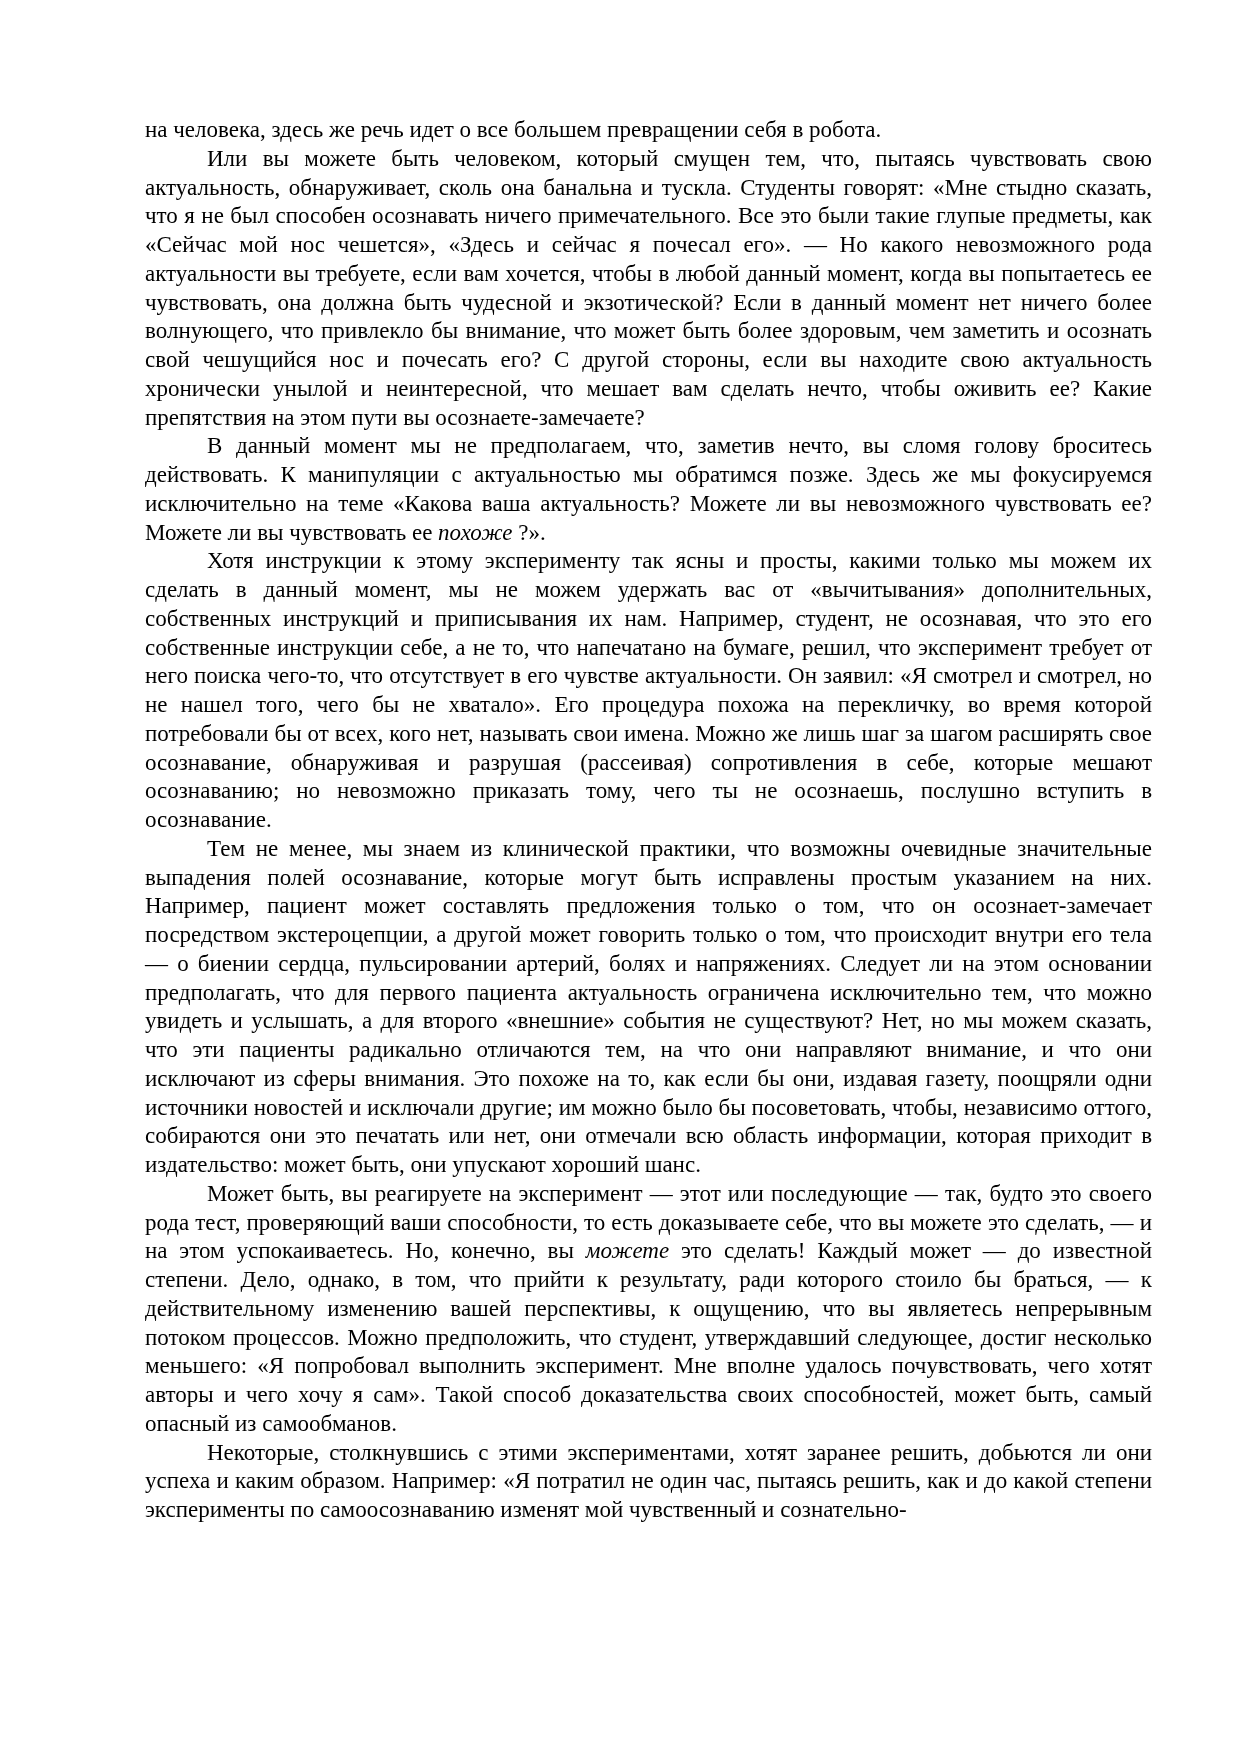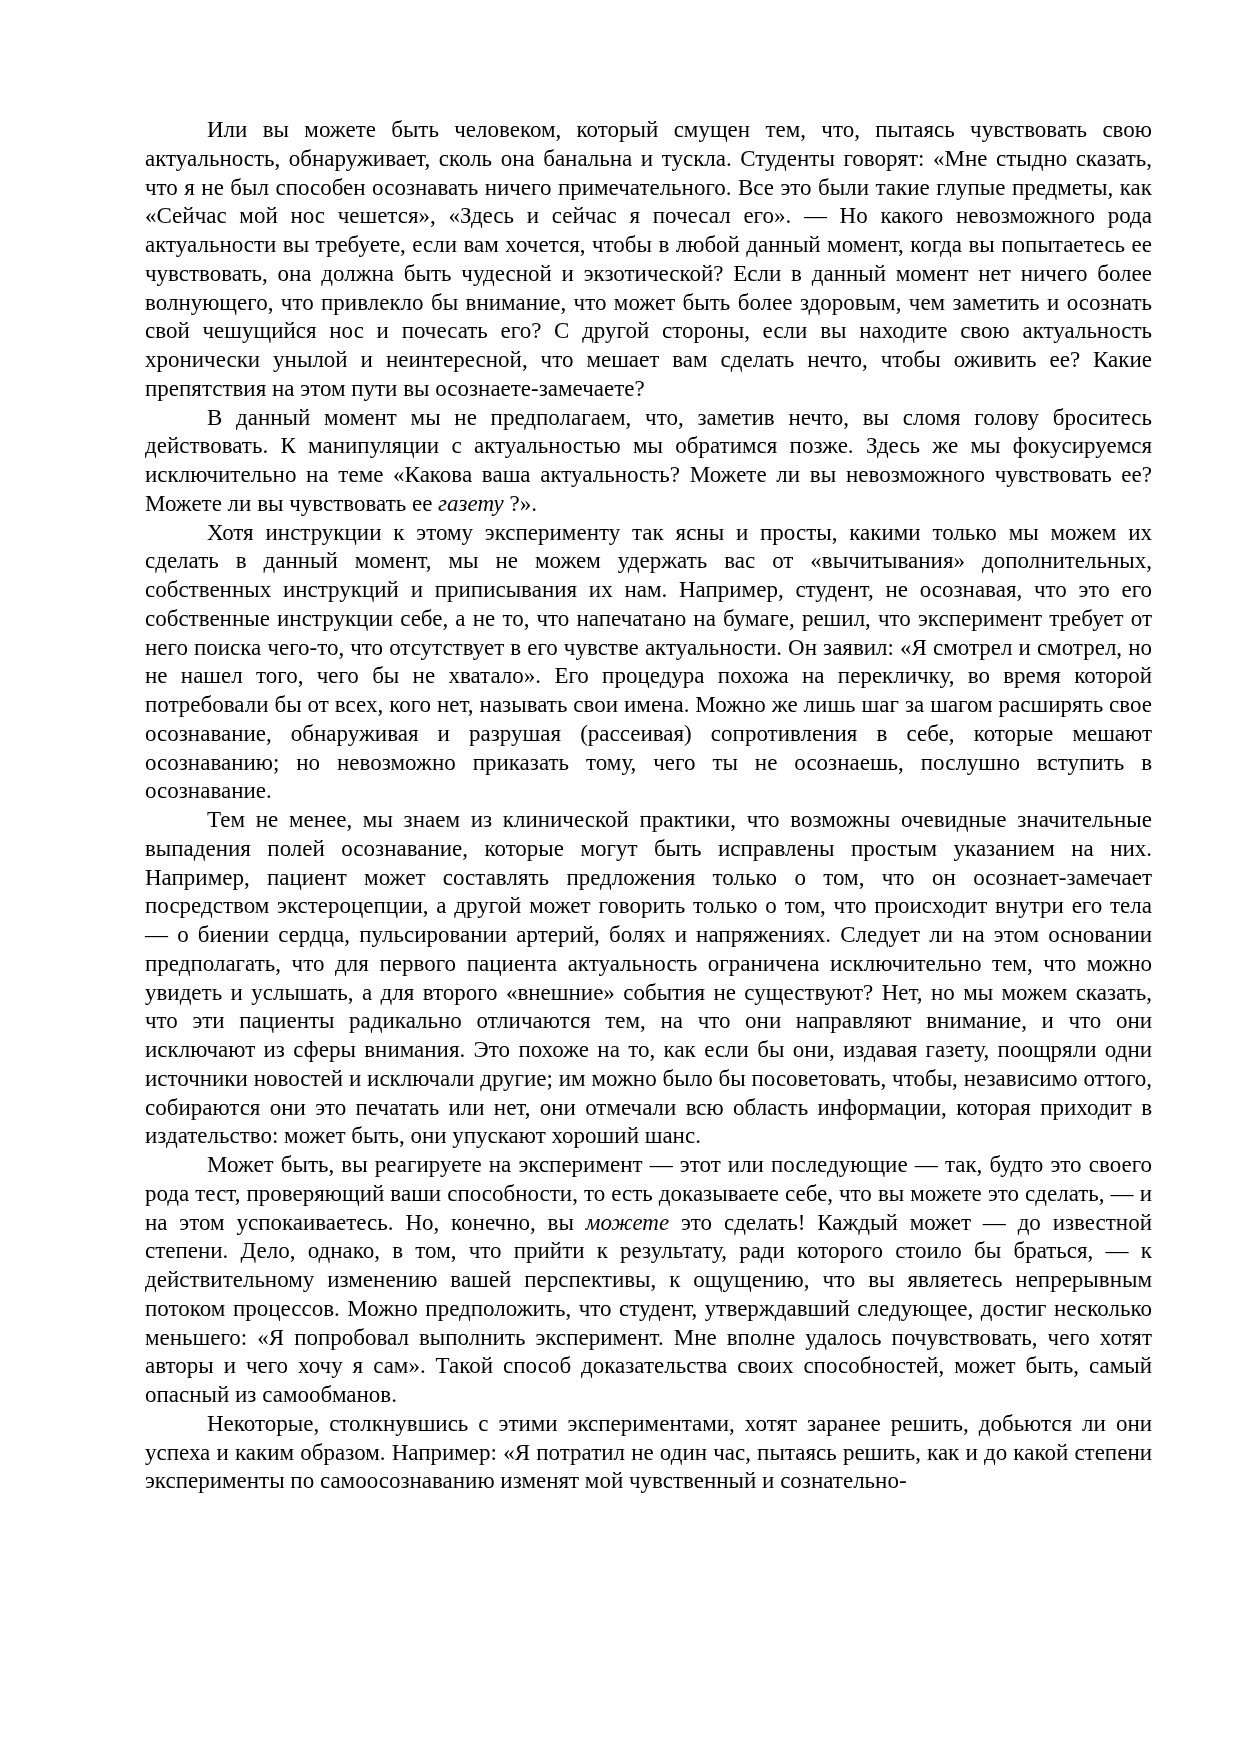--- a/index.html
+++ b/index.html
@@ -32,24 +32,25 @@
   }
   .italic-run {
     font-style: italic;
   }
 </style>
 </head>
 <body>
 
 <div class="page">
 
+  <p class="para continuation"><span>на человека, здесь же речь идет о все большем превращении себя в робота.</span></p>
 
   <p class="para"><span>Или вы можете быть человеком, который смущен тем, что, пытаясь чувствовать свою актуальность, обнаруживает, сколь она банальна и тускла. Студенты говорят: «Мне стыдно сказать, что я не был способен осознавать ничего примечательного. Все это были такие глупые предметы, как «Сейчас мой нос чешется», «Здесь и сейчас я почесал его». — Но какого невозможного рода актуальности вы требуете, если вам хочется, чтобы в любой данный момент, когда вы попытаетесь ее чувствовать, она должна быть чудесной и экзотической? Если в данный момент нет ничего более волнующего, что привлекло бы внимание, что может быть более здоровым, чем заметить и осознать свой чешущийся нос и почесать его? С другой стороны, если вы находите свою актуальность хронически унылой и неинтересной, что мешает вам сделать нечто, чтобы оживить ее? Какие препятствия на этом пути вы осознаете-замечаете?</span></p>
 
-  <p class="para"><span>В данный момент мы не предполагаем, что, заметив нечто, вы сломя голову броситесь действовать. К манипуляции с актуальностью мы обратимся позже. Здесь же мы фокусируемся исключительно на теме «Какова ваша актуальность? Можете ли вы невозможного чувствовать ее? Можете ли вы чувствовать ее </span><span class="italic-run">газету</span><span> ?».</span></p>
+  <p class="para"><span>В данный момент мы не предполагаем, что, заметив нечто, вы сломя голову броситесь действовать. К манипуляции с актуальностью мы обратимся позже. Здесь же мы фокусируемся исключительно на теме «Какова ваша актуальность? Можете ли вы невозможного чувствовать ее? Можете ли вы чувствовать ее </span><span class="italic-run">похоже</span><span> ?».</span></p>
 
   <p class="para"><span>Хотя инструкции к этому эксперименту так ясны и просты, какими только мы можем их сделать в данный момент, мы не можем удержать вас от «вычитывания» дополнительных, собственных инструкций и приписывания их нам. Например, студент, не осознавая, что это его собственные инструкции себе, а не то, что напечатано на бумаге, решил, что эксперимент требует от него поиска чего-то, что отсутствует в его чувстве актуальности. Он заявил: «Я смотрел и смотрел, но не нашел того, чего бы не хватало». Его процедура похожа на перекличку, во время которой потребовали бы от всех, кого нет, называть свои имена. Можно же лишь шаг за шагом расширять свое осознавание, обнаруживая и разрушая (рассеивая) сопротивления в себе, которые мешают осознаванию; но невозможно приказать тому, чего ты не осознаешь, послушно вступить в осознавание.</span></p>
 
   <p class="para"><span>Тем не менее, мы знаем из клинической практики, что возможны очевидные значительные выпадения полей осознавание, которые могут быть исправлены простым указанием на них. Например, пациент может составлять предложения только о том, что он осознает-замечает посредством экстероцепции, а другой может говорить только о том, что происходит внутри его тела — о биении сердца, пульсировании артерий, болях и напряжениях. Следует ли на этом основании предполагать, что для первого пациента актуальность ограничена исключительно тем, что можно увидеть и услышать, а для второго «внешние» события не существуют? Нет, но мы можем сказать, что эти пациенты радикально отличаются тем, на что они направляют внимание, и что они исключают из сферы внимания. Это похоже на то, как если бы они, издавая газету, поощряли одни источники новостей и исключали другие; им можно было бы посоветовать, чтобы, независимо оттого, собираются они это печатать или нет, они отмечали всю область информации, которая приходит в издательство: может быть, они упускают хороший шанс.</span></p>
 
   <p class="para"><span>Может быть, вы реагируете на эксперимент — этот или последующие — так, будто это своего рода тест, проверяющий ваши способности, то есть доказываете себе, что вы можете это сделать, — и на этом успокаиваетесь. Но, конечно, вы </span><span class="italic-run">можете</span><span> это сделать! Каждый может — до известной степени. Дело, однако, в том, что прийти к результату, ради которого стоило бы браться, — к действительному изменению вашей перспективы, к ощущению, что вы являетесь непрерывным потоком процессов. Можно предположить, что студент, утверждавший следующее, достиг несколько меньшего: «Я попробовал выполнить эксперимент. Мне вполне удалось почувствовать, чего хотят авторы и чего хочу я сам». Такой способ доказательства своих способностей, может быть, самый опасный из самообманов.</span></p>
 
   <p class="para"><span>Некоторые, столкнувшись с этими экспериментами, хотят заранее решить, добьются ли они успеха и каким образом. Например: «Я потратил не один час, пытаясь решить, как и до какой степени эксперименты по самоосознаванию изменят мой чувственный и сознательно-</span></p>
 
 </div>

